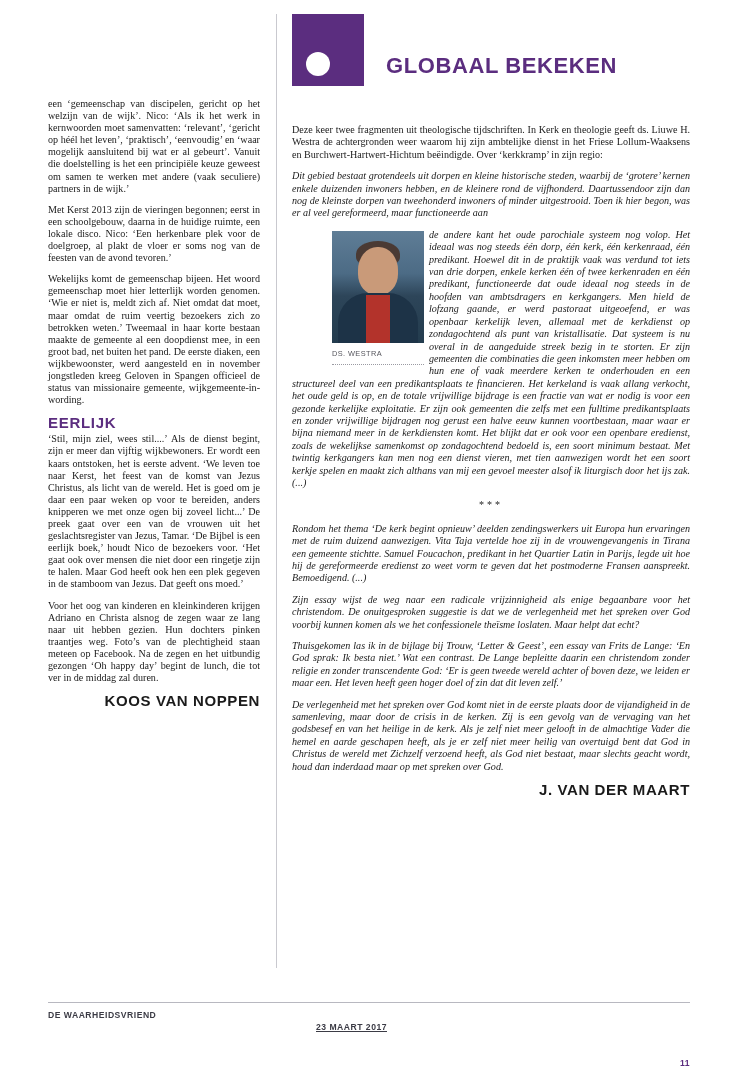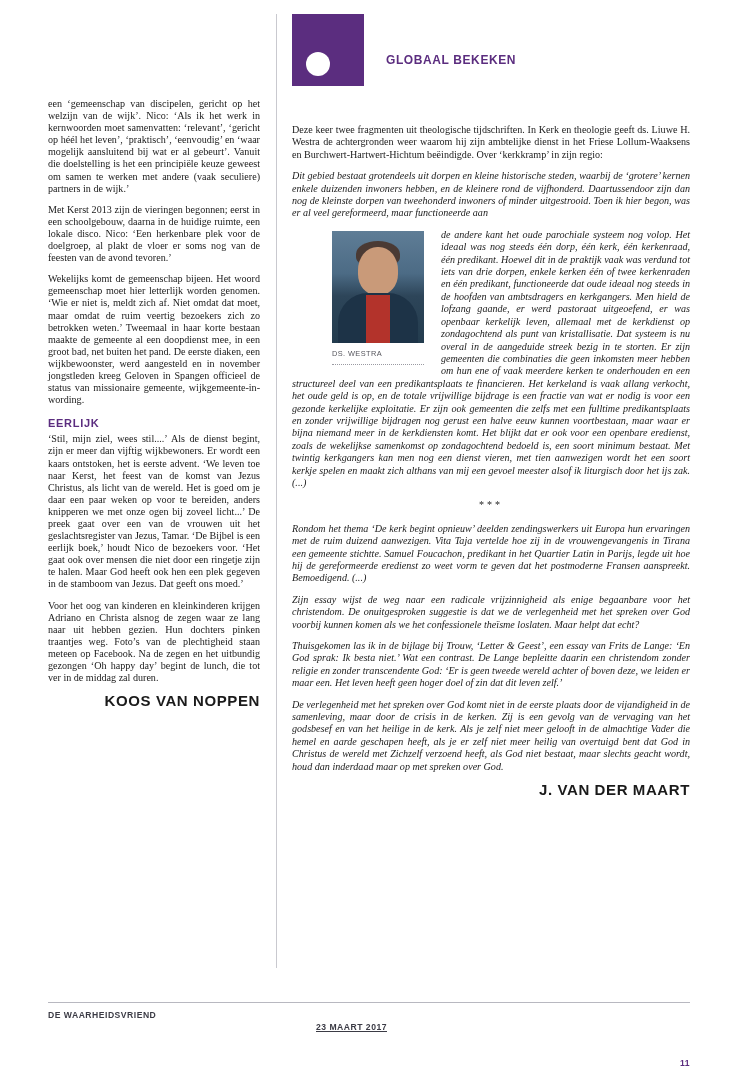--- a/index.html
+++ b/index.html
@@ -70,21 +70,21 @@
     height: 24px;
     border-radius: 50%;
     background: #ffffff;
   }
   .section-title {
     position: absolute;
     left: 386px;
     top: 53px;
     font-family: "Liberation Sans", sans-serif;
     font-weight: bold;
-    font-size: 12px;
+    font-size: 22px;
     letter-spacing: 0.6px;
     color: #5b2d7f;
   }
 
   
   p {
     margin: 0 0 9px 0;
   }
   p.tight { margin-bottom: 0; }
   .ital { font-style: italic; }
@@ -92,21 +92,21 @@
   .stars {
     text-align: center;
     letter-spacing: 3px;
     margin: 10px 0 11px 0;
   }
 
   
   .photo-wrap {
     float: left;
     width: 92px;
-    margin: 2px 17px 2px 0;
+    margin: 2px 5px 2px 0;
     padding-left: 40px;
   }
   .photo {
     width: 92px;
     height: 112px;
     background: linear-gradient(#5f7d96 0%, #4c6b85 38%, #2d4559 58%, #233c4e 100%);
     position: relative;
     overflow: hidden;
   }
   .photo .face {
@@ -155,21 +155,21 @@
   .caption-rule {
     border-top: 1px dotted #9a9aa2;
     margin-top: 4px;
     width: 92px;
   }
 
   
   .sub-head {
     font-family: "Liberation Sans", sans-serif;
     font-weight: bold;
-    font-size: 11px;
+    font-size: 15px;
     letter-spacing: 0.7px;
     color: #5b2d7f;
     margin: 11px 0 4px 0;
   }
 
   
   .byline {
     font-family: "Liberation Sans", sans-serif;
     font-weight: bold;
     font-size: 15px;

